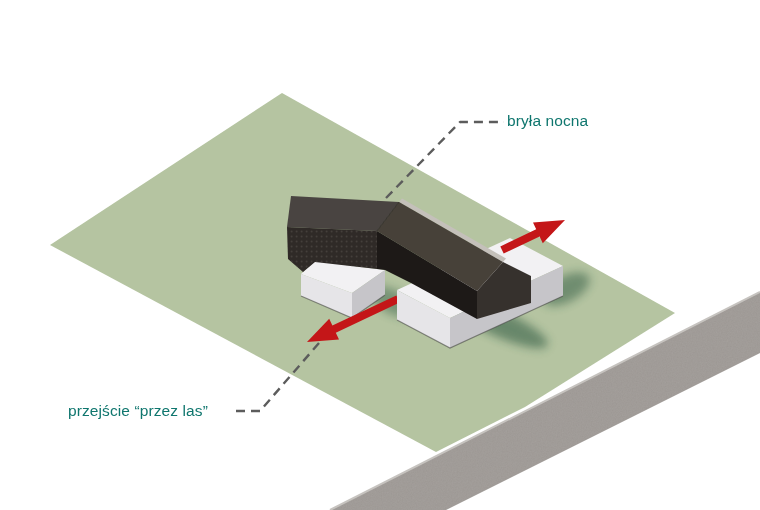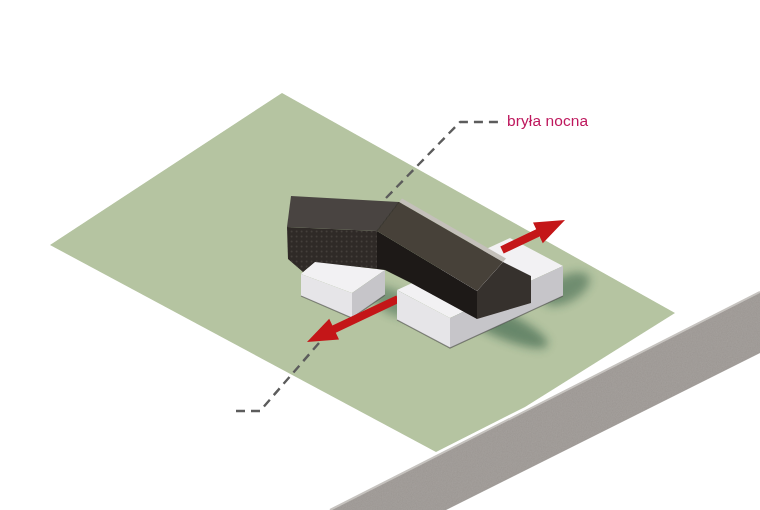--- a/index.html
+++ b/index.html
@@ -7,21 +7,21 @@
     width:760px;height:510px;background:#ffffff;overflow:hidden;
     font-family:"Liberation Sans","DejaVu Sans",sans-serif;
     position:relative;
   }
   .stage{position:absolute;left:0;top:0;width:760px;height:510px;}
   svg{display:block;}
   .diagram-label{
     position:absolute;
     font-size:15.5px;
     line-height:1.2;
-    color:#be185d;
+    color:#0f766e;
     white-space:nowrap;
     letter-spacing:0.1px;
   }
   #label-building-mass{left:507px;top:112px;}
   #label-passage{left:68px;top:402px;}
 </style>
 </head>
 <body>
 
 <div class="stage">
@@ -71,13 +71,14 @@
   <polygon points="287,227 377,231 377,269 315,262 303,272 288,259" fill="#2f2a27"></polygon>
   <polygon points="287,227 377,231 377,269 315,262 303,272 288,259" fill="url(#stipple)" opacity="0.5"></polygon>
   <polygon points="377,231 477,291 477,319 411,283 385,270 377,269" fill="#1d1917"></polygon>
   <polygon points="503,262 531,276 531,303 477,319 477,291" fill="#36312d"></polygon>
   <path d="M 399 202 L 377 231" fill="none" stroke-width="1" opacity="0.6" stroke="#1d1917"></path>
 
   <polygon points="565,220 542.8,243.2 539.6,236.4 503.7,253.6 500.3,246.4 536.2,229.2 533,222.4" fill="#c41618"></polygon>
 </svg>
 
 <div class="diagram-label" id="label-building-mass">bryła nocna</div>
+<div class="diagram-label" id="label-passage">przejście “przez las”</div>
 </div>
 
 </body></html>

